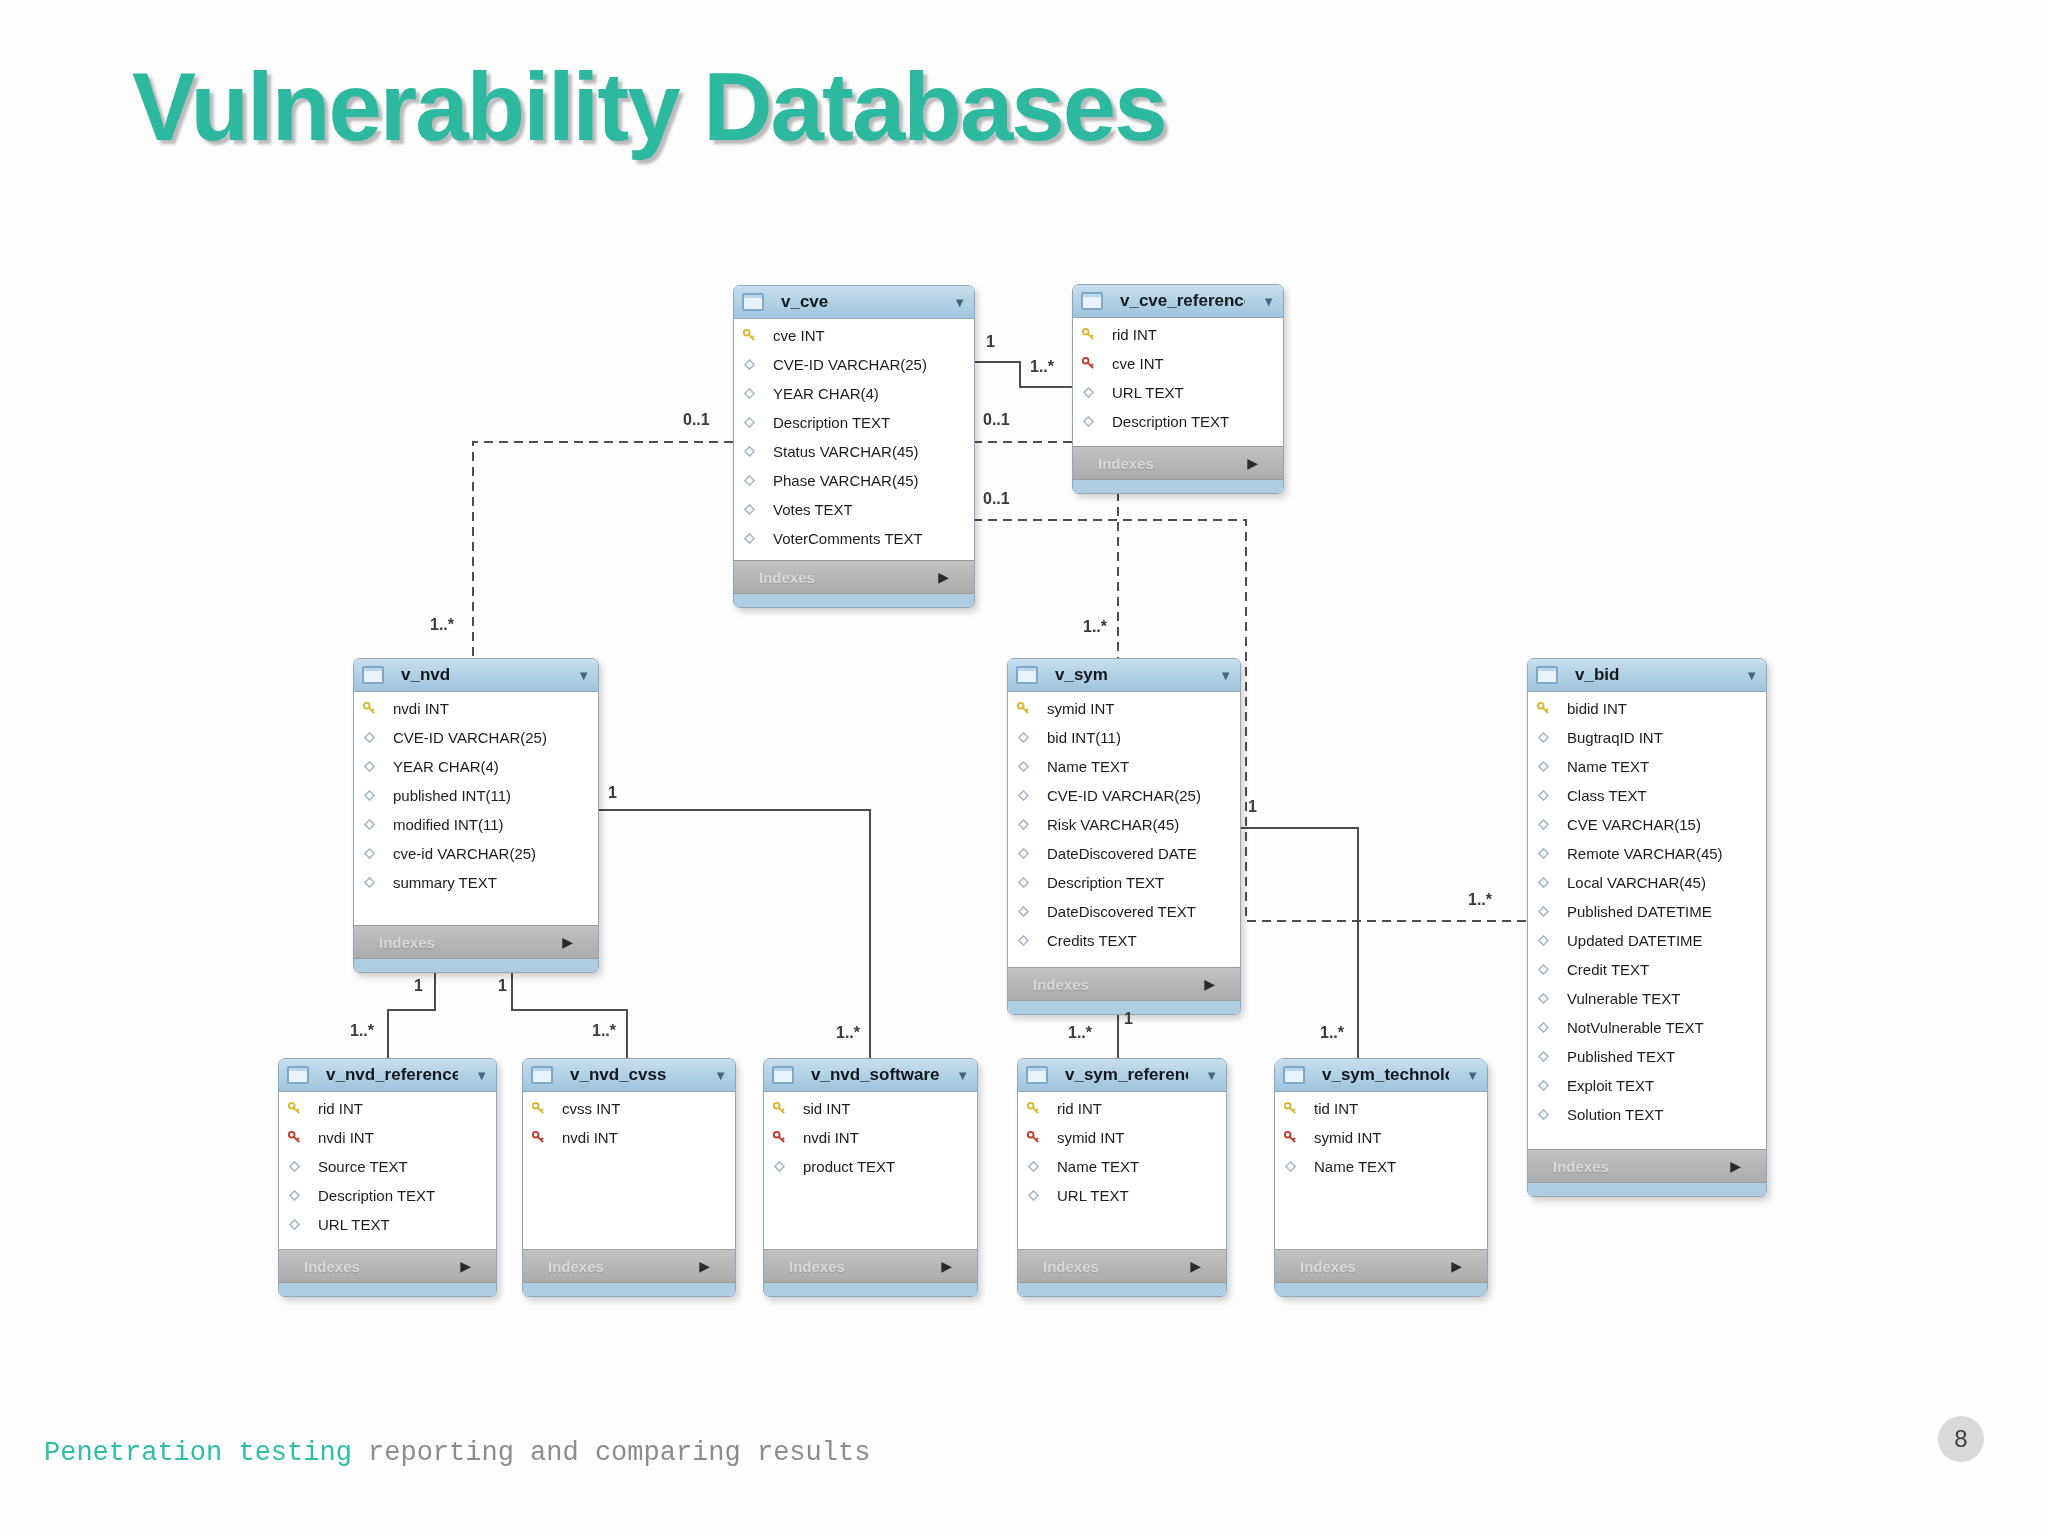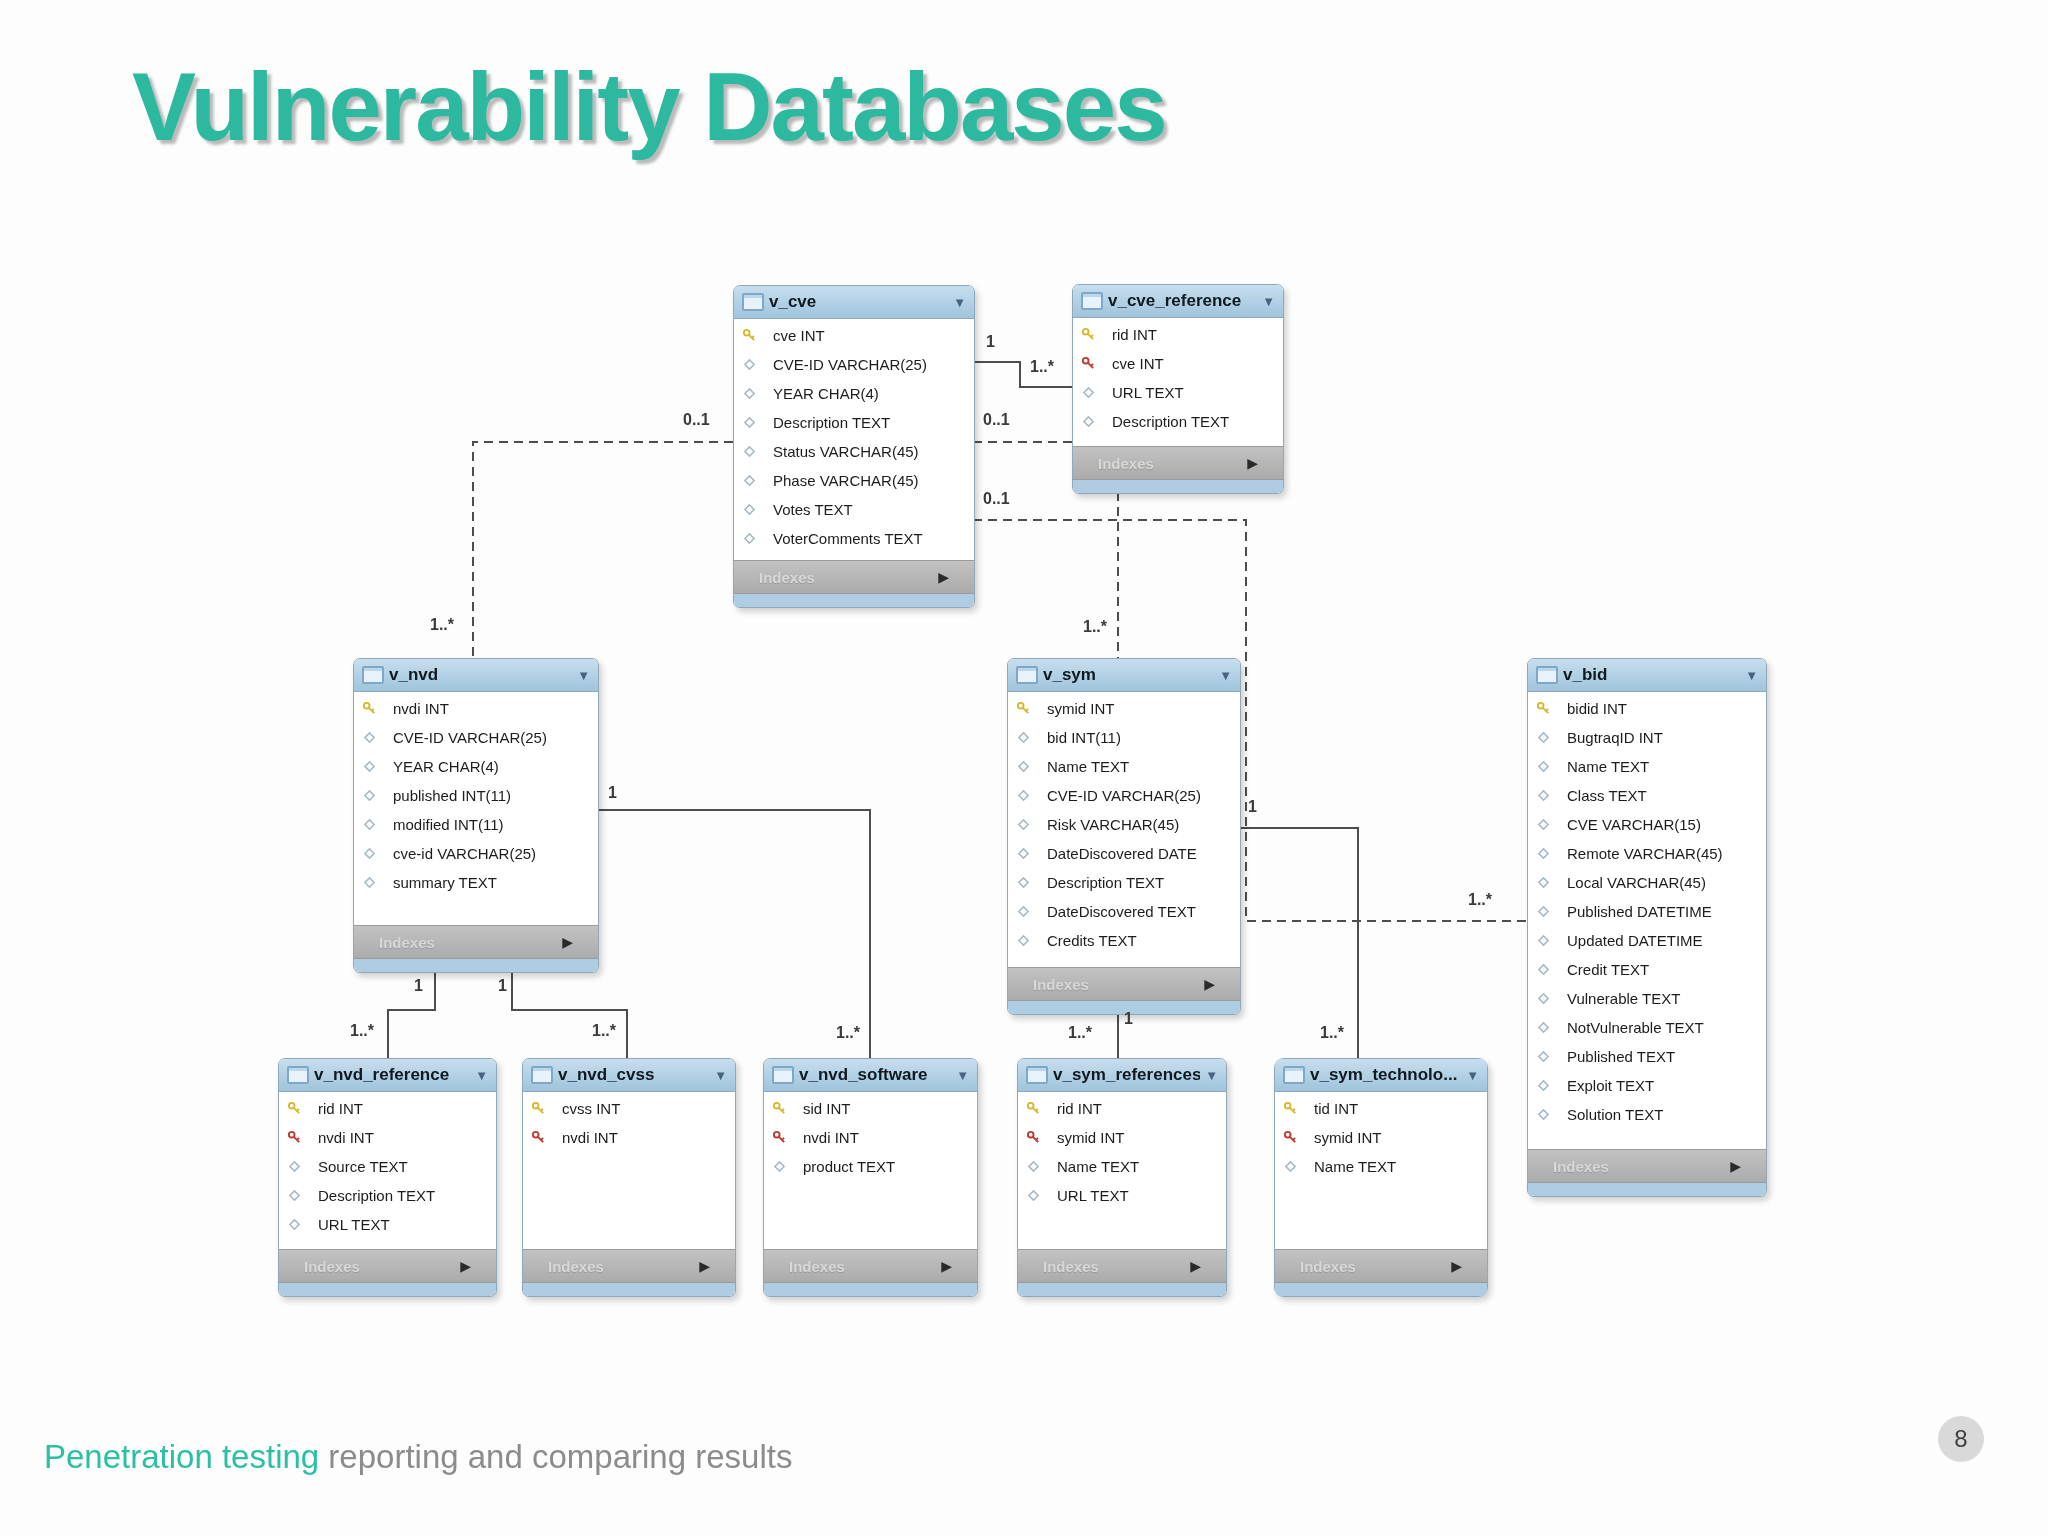--- a/index.html
+++ b/index.html
@@ -4,39 +4,39 @@
 <style>
   html,body{margin:0;padding:0;background:#e9e9e9;}
   .slide{position:relative;width:2048px;height:1536px;background:#fdfdfd;overflow:hidden;
          font-family:"Liberation Sans", sans-serif;}
   .slide-title{position:absolute;left:120px;top:40px;margin:12px;font-size:96px;font-weight:bold;
          letter-spacing:-2px;color:#2cb9a0;text-shadow:4px 4px 3px rgba(60,60,60,.35);}
   .canvas{position:absolute;left:0;top:0;width:2048px;height:1536px;}
   svg.wires{position:absolute;left:0;top:0;z-index:1;}
   .db-table{position:absolute;z-index:2;border:1px solid #8fa8ba;border-radius:7px;
          background:#ffffff;box-shadow:3px 4px 6px rgba(0,0,0,.18);display:flex;flex-direction:column;}
-  .tbl-header{height:32px;display:flex;align-items:center;gap:5px;padding:0 8px;
+  .tbl-header{height:32px;display:flex;align-items:center;gap:17px;padding:0 8px;
          background:linear-gradient(#c7deee,#9fc4dc);border-radius:6px 6px 0 0;
          border-bottom:1px solid #8fa8ba;}
   .tbl-icon{width:18px;height:14px;background:#e8f2fa;border:2px solid #7fa8c8;border-radius:2px;
          box-shadow:inset 0 3px 0 #bcd6ea;flex:0 0 auto;}
   .tbl-title{font-size:17px;font-weight:bold;color:#101820;white-space:nowrap;overflow:hidden;}
   .hdr-arrow{margin-left:auto;font-size:13px;color:#46647e;flex:0 0 auto;}
   .tbl-body{flex:1 1 auto;padding-top:2px;}
   .field-row{height:29px;display:flex;align-items:center;gap:16px;padding:0 8px;}
   .fi{width:15px;height:15px;flex:0 0 auto;}
   .fi svg{display:block;width:15px;height:15px;}
   .ftext{font-size:15px;color:#1c1c1c;white-space:nowrap;}
   .tbl-indexes{height:32px;background:linear-gradient(#c2c2c2,#ababab);display:flex;align-items:center;
          padding:0 25px;border-top:1px solid #9a9a9a;border-bottom:1px solid #9a9a9a;}
   .idx-label{font-size:15px;font-weight:bold;color:#d8d8d8;text-shadow:0 1px 1px rgba(0,0,0,.15);}
   .idx-arrow{margin-left:auto;font-size:14px;color:#2a2a2a;}
   .tbl-strip{height:13px;background:#aecde2;border-radius:0 0 6px 6px;}
   .card-label{position:absolute;z-index:2;font-size:16px;font-weight:bold;color:#3a3a3a;white-space:nowrap;}
-  .slide-footer{position:absolute;left:44px;top:1438px;font-size:33px;color:#8c8c8c;z-index:3;}
+  .slide-footer{position:absolute;left:44px;top:1438px;font-size:27px;color:#8c8c8c;z-index:3;font-family:Liberation Mono, monospace;}
   .slide-footer .teal{color:#2bbfa4;}
   .page-num{position:absolute;left:1938px;top:1416px;width:46px;height:46px;border-radius:50%;
          background:#d9d9d9;display:flex;align-items:center;justify-content:center;z-index:3;
          font-size:24px;color:#3f3f3f;}
 </style>
 </head>
 <body>
 
 <div class="slide">
   <h1 class="slide-title">Vulnerability Databases</h1>

